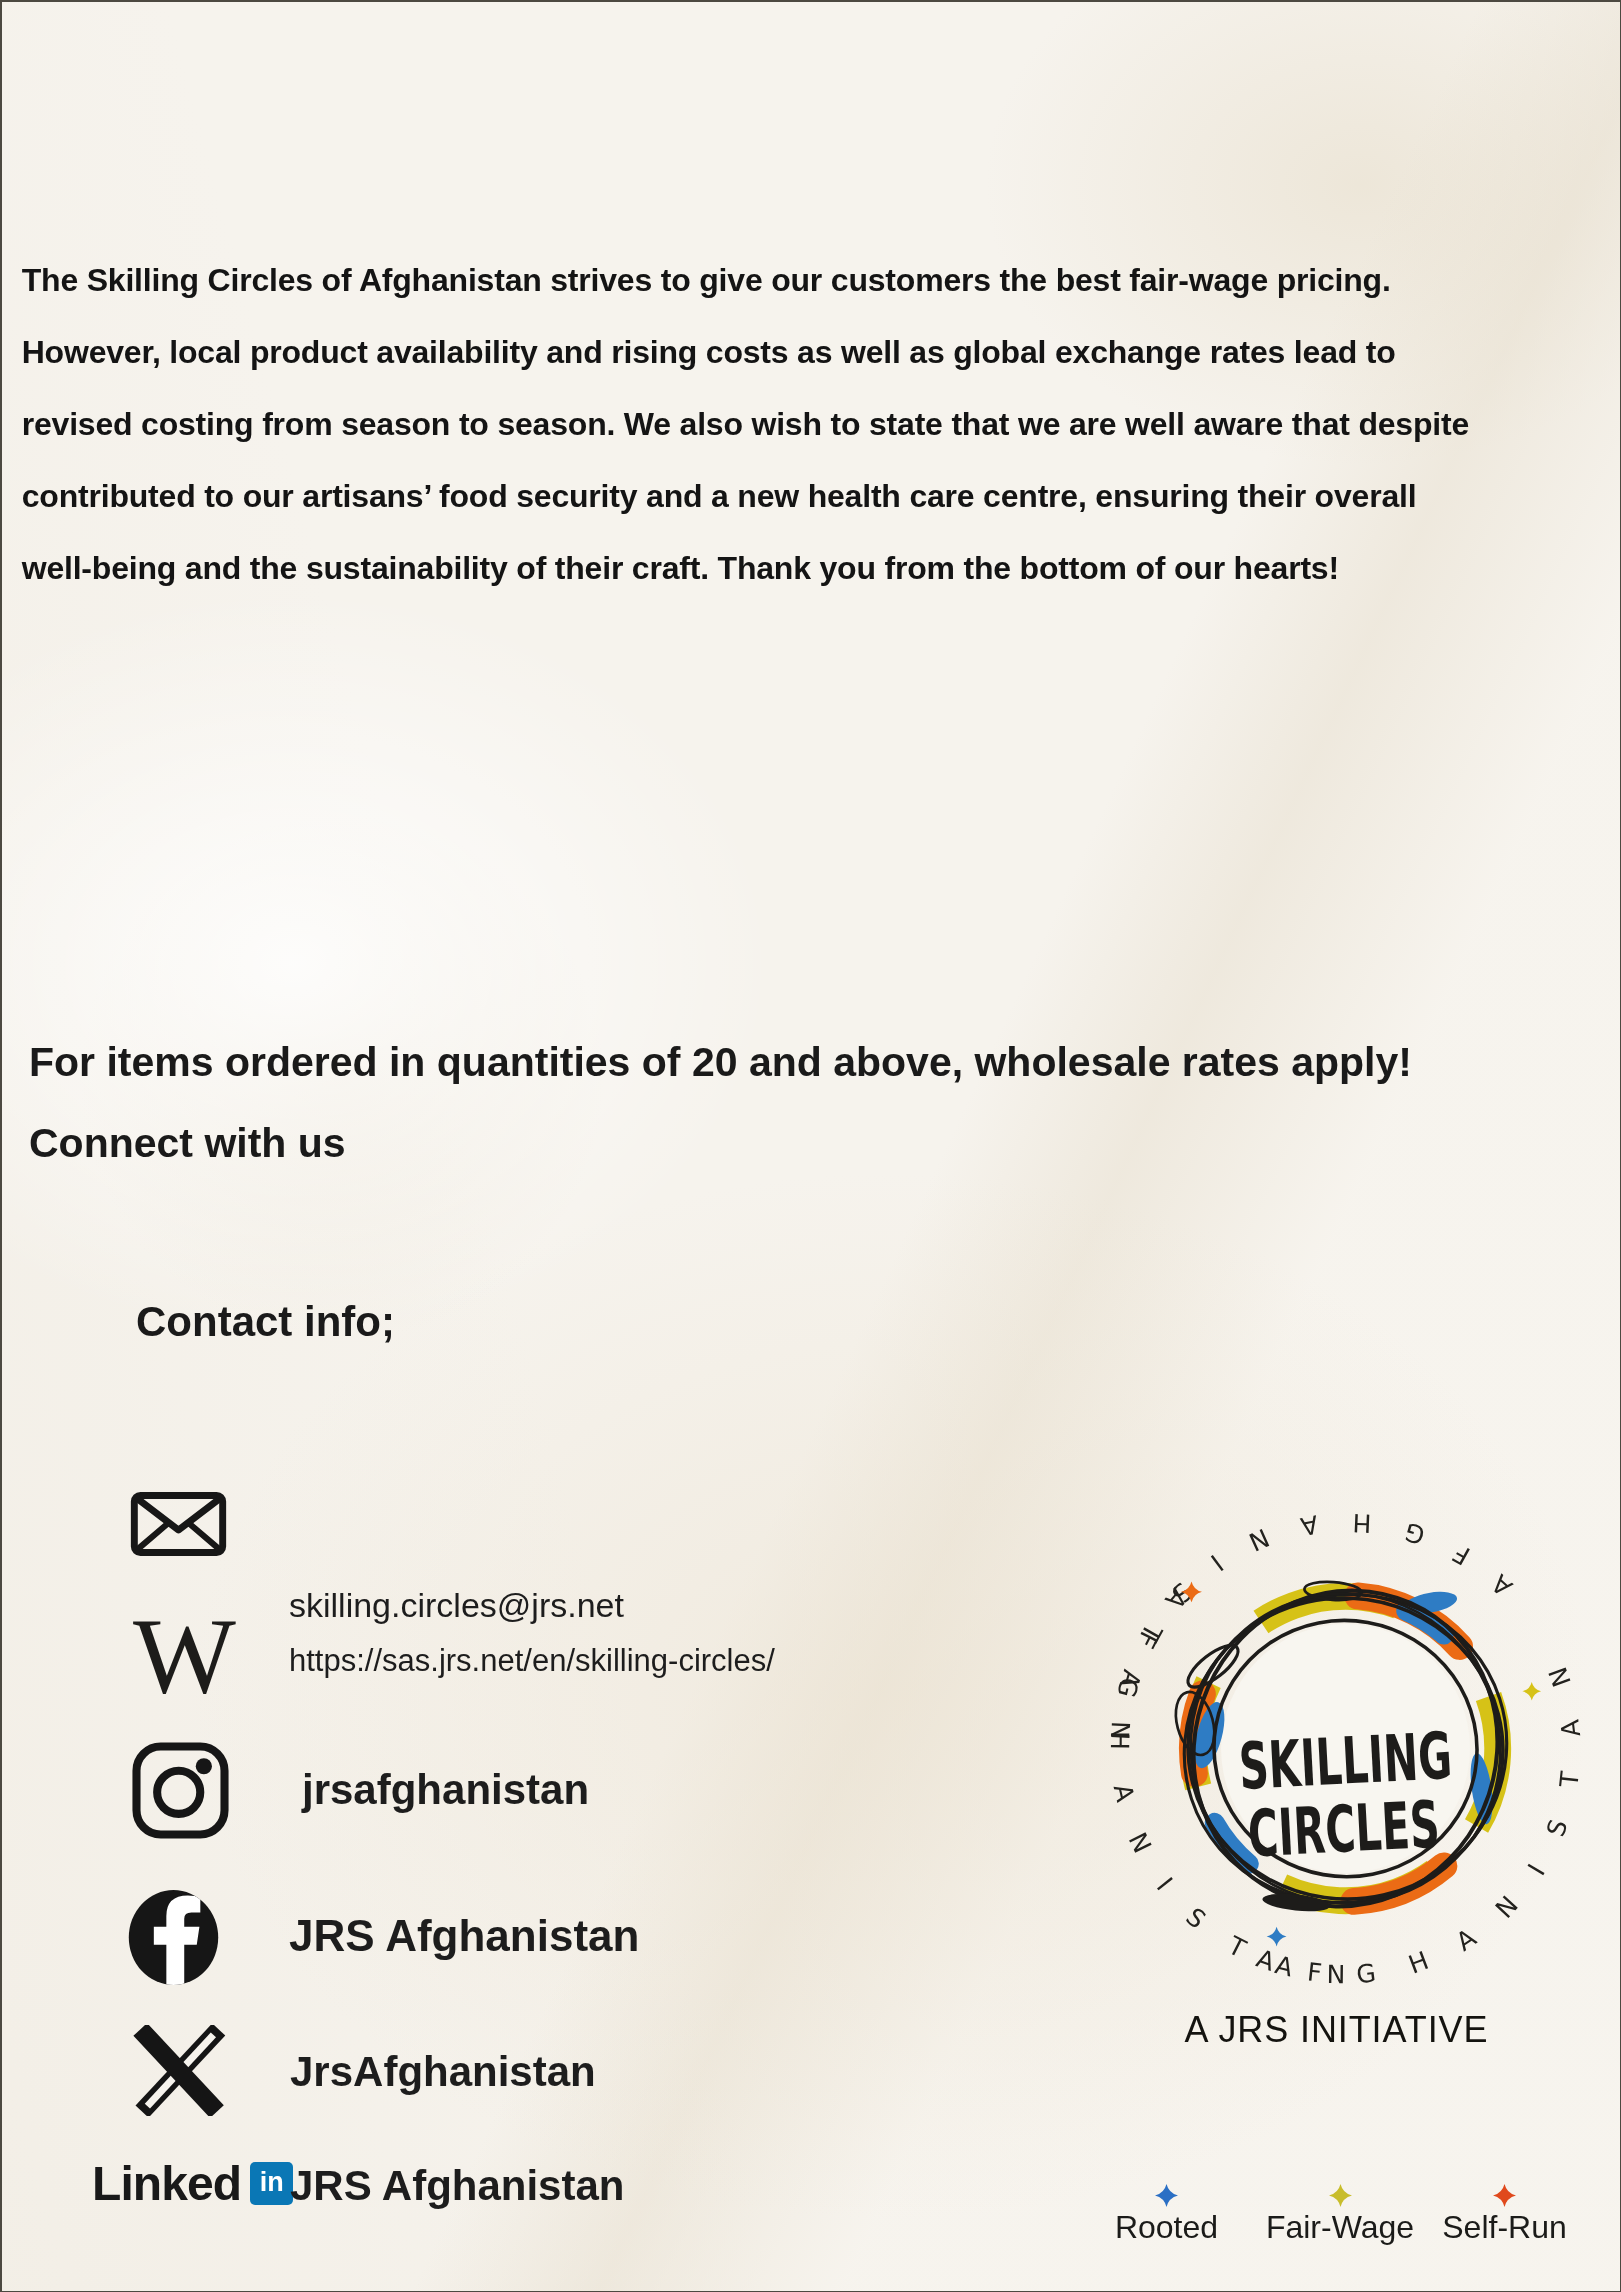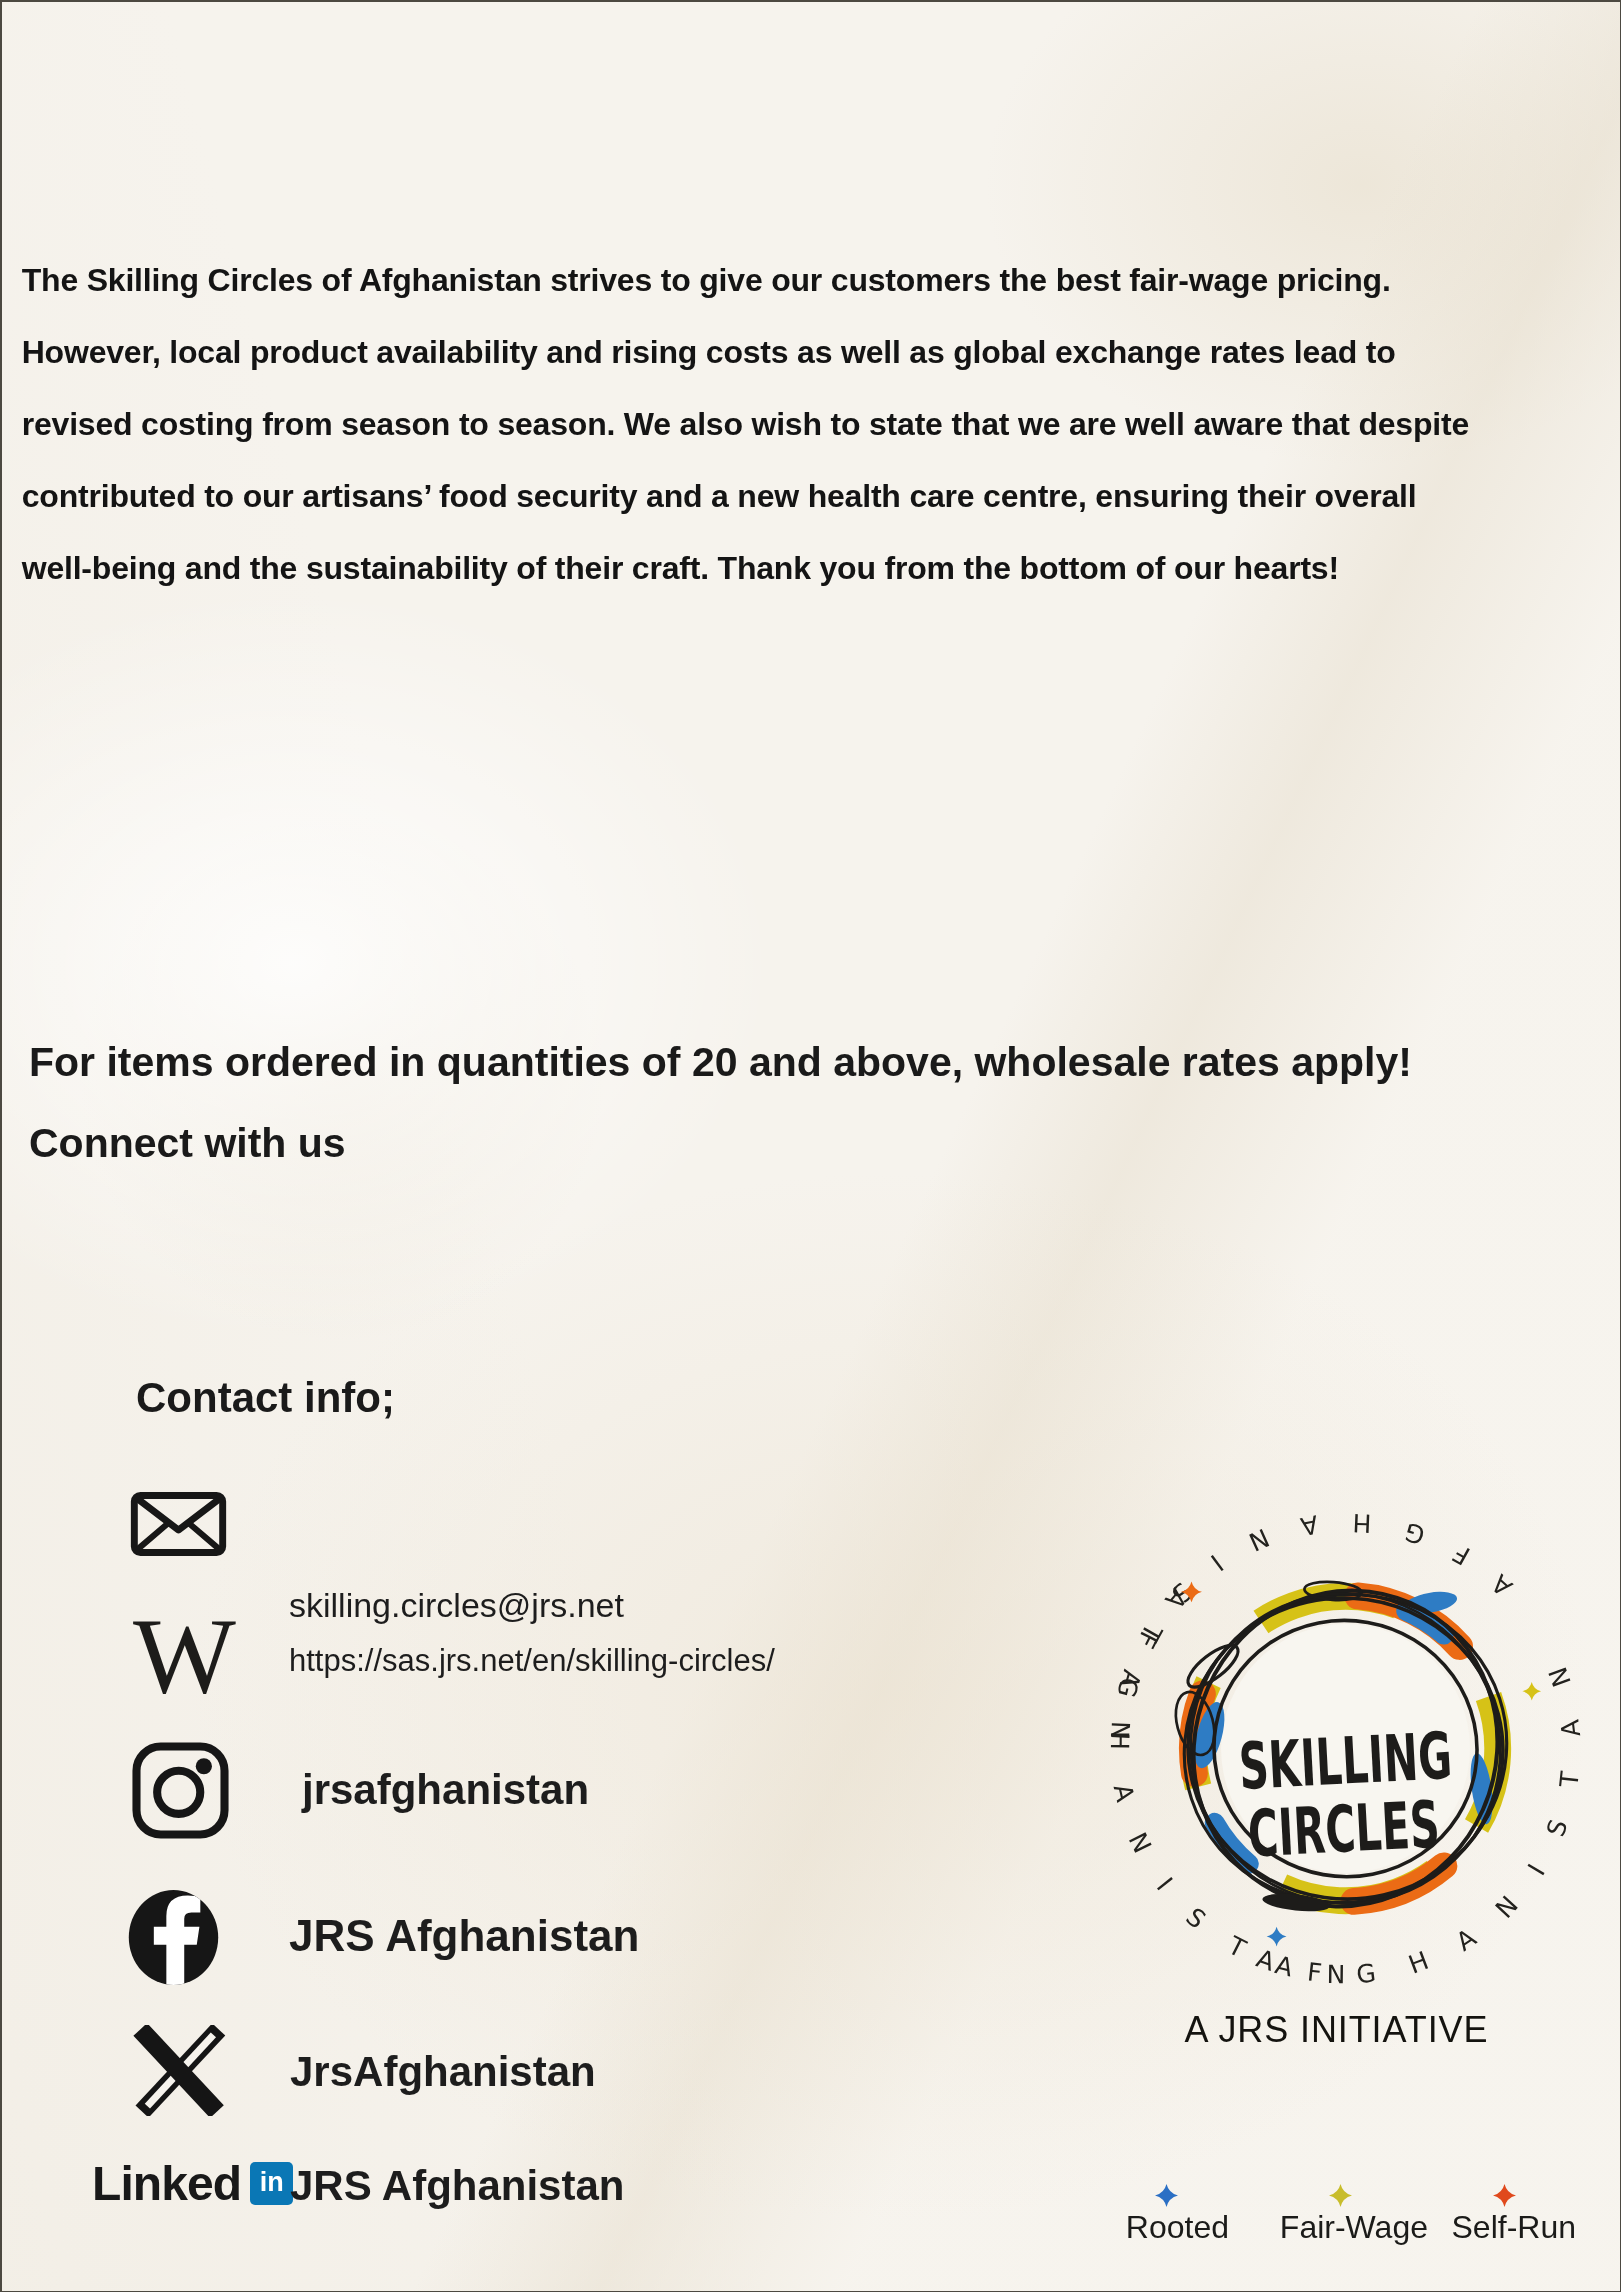--- a/index.html
+++ b/index.html
@@ -24,21 +24,21 @@
   .para .pline{
     display:block;white-space:nowrap;line-height:72px;height:72px;
     font-size:32px;font-weight:bold;letter-spacing:-0.2px;color:#141414;
   }
   .bigline{
     position:absolute;white-space:nowrap;font-weight:bold;color:#1a1a1a;
     font-size:41px;line-height:47px;
   }
   #wholesale{left:27px;top:1037px;}
   #connect{left:27px;top:1118px;}
-  #contact-heading{left:134px;top:1372px;font-size:42px;}
+  #contact-heading{left:134px;top:1296px;font-size:42px;}
   .cicon{position:absolute;}
   .cvalue{position:absolute;white-space:nowrap;color:#1d1d1d;}
   .cvalue.reg{font-weight:normal;}
   .cvalue.bold{font-weight:bold;}
   #email-icon{left:128px;top:1488px;}
   #email-value{left:287px;top:1584px;font-size:34px;}
   #website-icon{left:131px;top:1600px;width:99px;height:107px;
      font-family:"Liberation Serif", serif;font-size:109px;line-height:107px;color:#1d1c1a;text-align:center;}
   #website-value{left:287px;top:1641px;font-size:31px;}
   #instagram-icon{left:130px;top:1740px;}
@@ -50,21 +50,21 @@
   #linkedin-icon{left:90px;top:2158px;display:flex;align-items:center;gap:9px;height:47px;}
   #linkedin-icon .linked-word{font-size:48px;font-weight:bold;letter-spacing:-0.9px;color:#191919;}
   #linkedin-icon .in-box{width:43px;height:43px;border-radius:5px;display:block;
      color:#fff;font-size:27px;font-weight:bold;text-align:center;line-height:41px;}
   #linkedin-value{left:288px;top:2160px;font-size:42px;}
   #logo-svg{position:absolute;left:1057px;top:1442px;}
   #logo-subtitle{
     position:absolute;left:1151px;top:2006px;width:367px;text-align:center;
     font-size:36px;line-height:43px;letter-spacing:0.9px;color:#14130f;white-space:nowrap;
   }
-  .tagline{position:absolute;top:2182px;text-align:right;}
+  .tagline{position:absolute;top:2182px;text-align:center;}
   .tagline svg{display:block;margin:0 auto;}
   .tagline .tlabel{display:block;font-size:32px;line-height:36px;margin-top:1.8px;color:#1b1b19;white-space:nowrap;}
   #tagline-0{left:1102px;width:125px;}
   #tagline-1{left:1250px;width:176px;}
   #tagline-2{left:1431px;width:143px;}
 </style>
 </head>
 <body>
 
 <div id="canvas">

